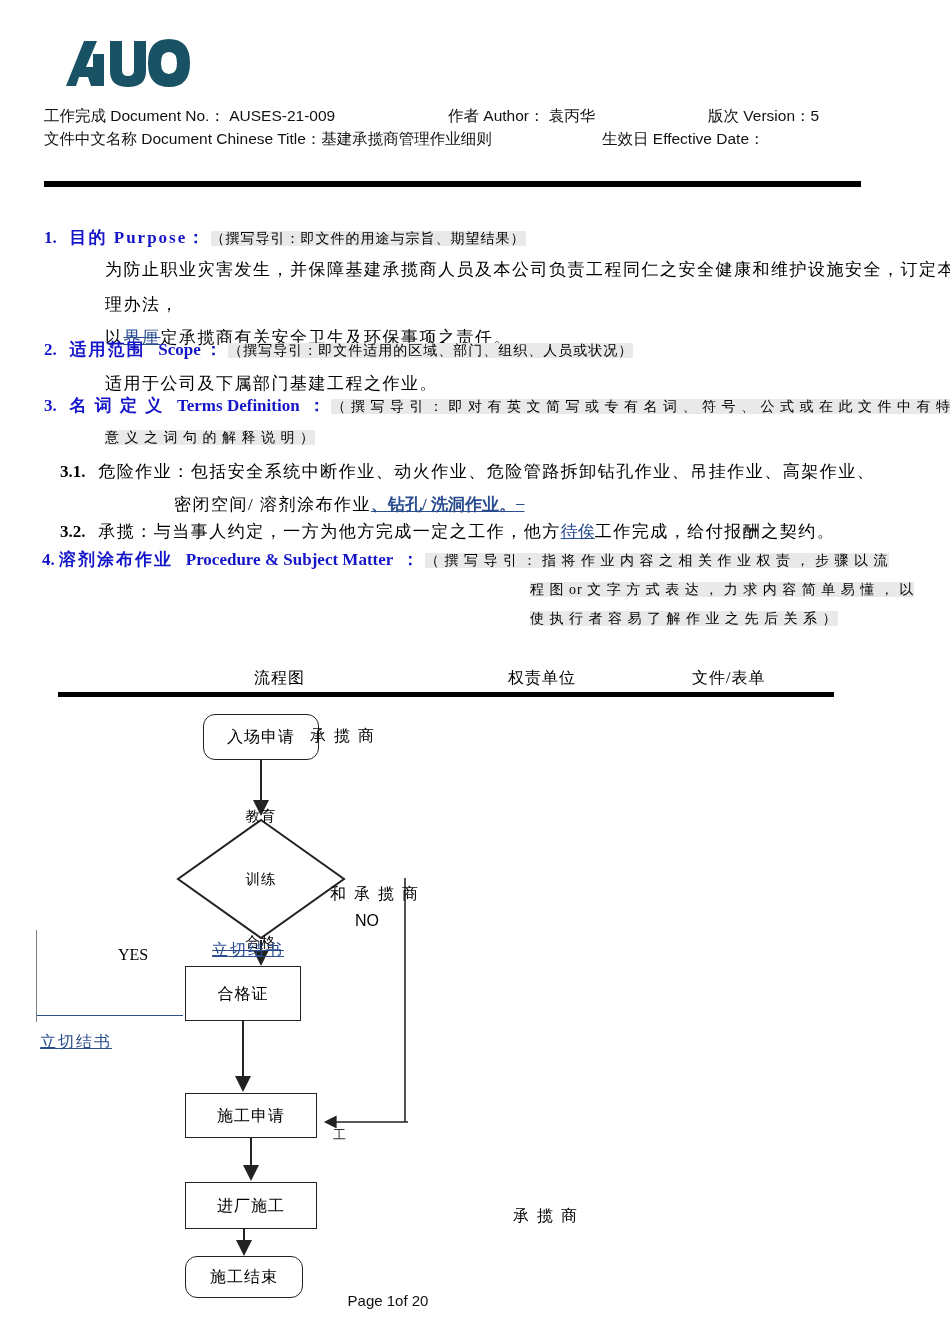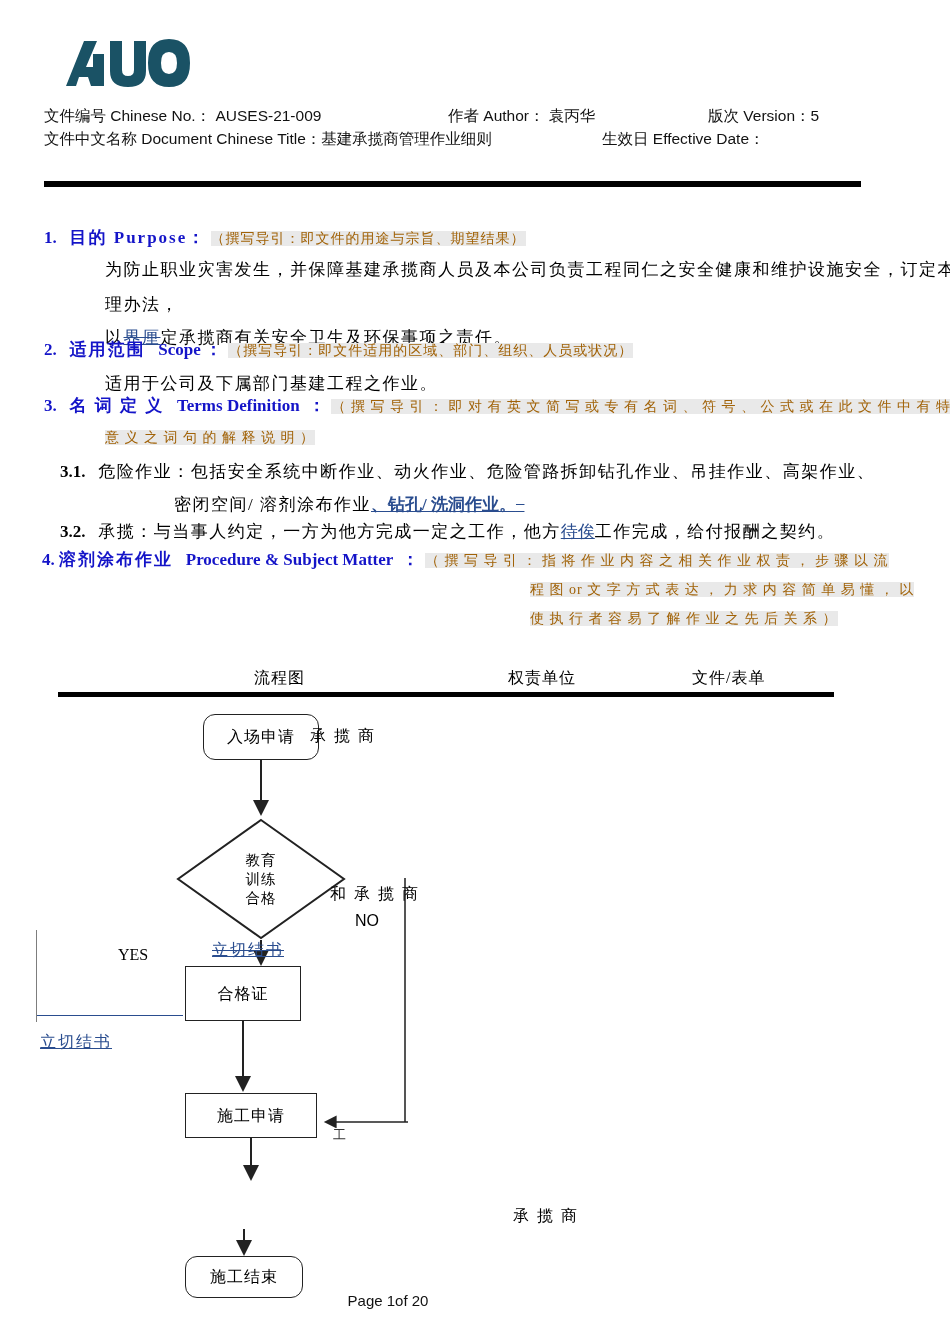--- a/index.html
+++ b/index.html
@@ -69,21 +69,21 @@
   .hd-cn {
     font-weight: bold;
     color: #1414c8;
     letter-spacing: 2px;
   }
   .hd-en {
     font-weight: bold;
     color: #1414c8;
   }
   .guide {
-    color: #a16207;
+    color: #000000;
     background: #e9e9e9;
     font-size: 14px;
     letter-spacing: 1px;
   }
   .body-cn {
     font-size: 17px;
     color: #000;
     letter-spacing: 1.5px;
   }
   .ins {
@@ -175,20 +175,21 @@
     left: 0; top: 0;
     width: 170px; height: 122px;
     display: flex;
     flex-direction: column;
     align-items: center;
     justify-content: center;
     font-size: 14.5px;
     line-height: 19px;
     color: #000;
     letter-spacing: 1px;
+    gap: 44px;
   }
 
   .lbl {
     position: absolute;
     font-size: 16px;
     color: #000;
     letter-spacing: 2px;
     white-space: nowrap;
   }
   #lbl-vendor1 { left: 310px; top: 726px; }
@@ -246,21 +247,21 @@
       <g fill="#1a5265">
         <path d="M8 96 L44 6 L70 6 L48 58 L62 58 L62 32 L84 32 L84 96 L58 96 L52 78 L34 78 L28 96 Z"></path>
         <path d="M96 6 L120 6 L120 64 Q120 76 132 76 Q144 76 144 64 L144 6 L168 6 L168 66 Q168 98 132 98 Q96 98 96 66 Z"></path>
         <path d="M214 2 Q256 2 256 50 Q256 98 214 98 Q172 98 172 50 Q172 2 214 2 Z M214 28 Q198 28 198 50 Q198 72 214 72 Q230 72 230 50 Q230 28 214 28 Z"></path>
       </g>
     </svg>
   </div>
 
   <div class="hdr-block">
     <div class="hdr-row">
-      <span class="hdr-c1"><span>文件编号 Chinese No.：</span>&nbsp;<span>AUSES-21-009</span></span>
+      <span class="hdr-c1"><span>工作完成 Document No.：</span>&nbsp;<span>AUSES-21-009</span></span>
       <span class="hdr-c2"><span>作者 Author：</span>&nbsp;<span>袁丙华</span></span>
       <span class="hdr-c3"><span>版次 Version：</span><span>5</span></span>
     </div>
     <div class="hdr-row">
       <span class="hdr-c1"><span>文件中文名称 Document Chinese Title：</span><span>基建承揽商管理作业细则</span></span>
       <span class="hdr-c2b"><span>生效日 Effective Date：</span></span>
     </div>
   </div>
   <div class="rule-thick"></div>
 
@@ -369,20 +370,21 @@
     </svg>
     <div class="diamond-label">
       <span>教育</span>
       <span>训练</span>
       <span>合格</span>
     </div>
   </div>
 
   <div class="node" id="n-cert">合格证</div>
   <div class="node" id="n-constr-apply">施工申请</div>
+  <div class="node" id="n-constr">进厂施工</div>
   <div class="node rounded" id="n-end">施工结束</div>
 
   <div class="lbl" id="lbl-vendor1">承 揽 商</div>
   <div class="lbl" id="lbl-vendor2">和 承 揽 商</div>
   <div class="lbl" id="lbl-no">NO</div>
   <div class="lbl" id="lbl-yes">YES</div>
   <div class="lbl" id="lbl-vendor3">承 揽 商</div>
   <div class="lbl" id="lbl-gong">工</div>
 
   <div class="ins-float" id="ins-a">立切结书</div>

